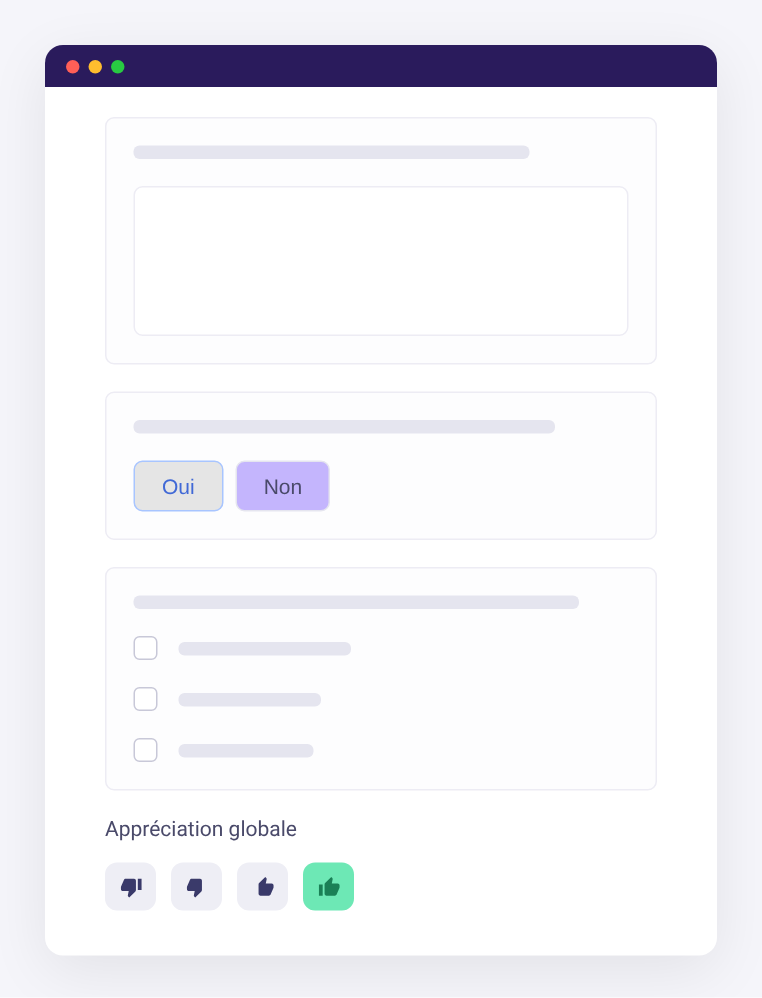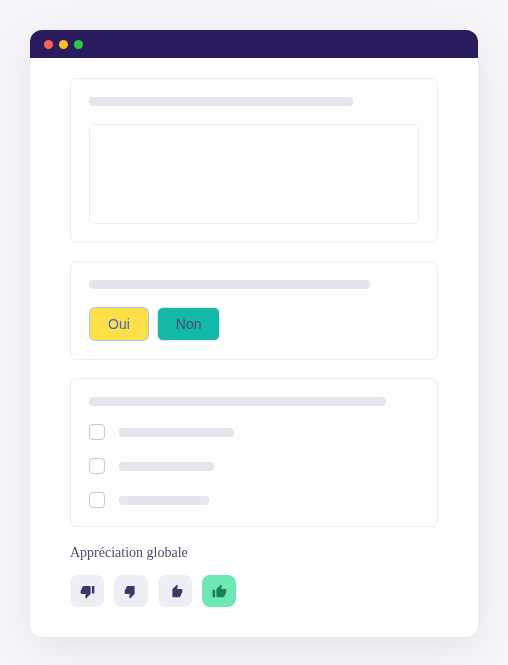--- a/index.html
+++ b/index.html
@@ -90,27 +90,27 @@
     .btn-group {
       display: flex;
       gap: 8px;
     }
     
     .btn {
       padding: 8px 18px;
       border-radius: 6px;
       font-size: 14px;
       border: 1px solid #e5e5ef;
-      background: #14b8a6;
+      background: #c4b5fd;
       color: #4a4a6a;
       cursor: pointer;
     }
     
     .btn.selected {
-      background: #fde047;
+      background: #e5e5e5;
       border-color: #a8c5ff;
       color: #4169d6;
     }
     
     .checkbox-row {
       display: flex;
       align-items: center;
       gap: 14px;
       margin-bottom: 18px;
     }
@@ -134,21 +134,20 @@
       height: 9px;
       width: 115px;
       border-radius: 4px;
     }
     
     .rating-title {
       font-size: 14px;
       color: #4a4a6a;
       margin-bottom: 14px;
       margin-top: 4px;
-      font-family: Liberation Serif, serif;
     }
     
     .rating-buttons {
       display: flex;
       gap: 10px;
     }
     
     .rating-btn {
       width: 34px;
       height: 32px;

